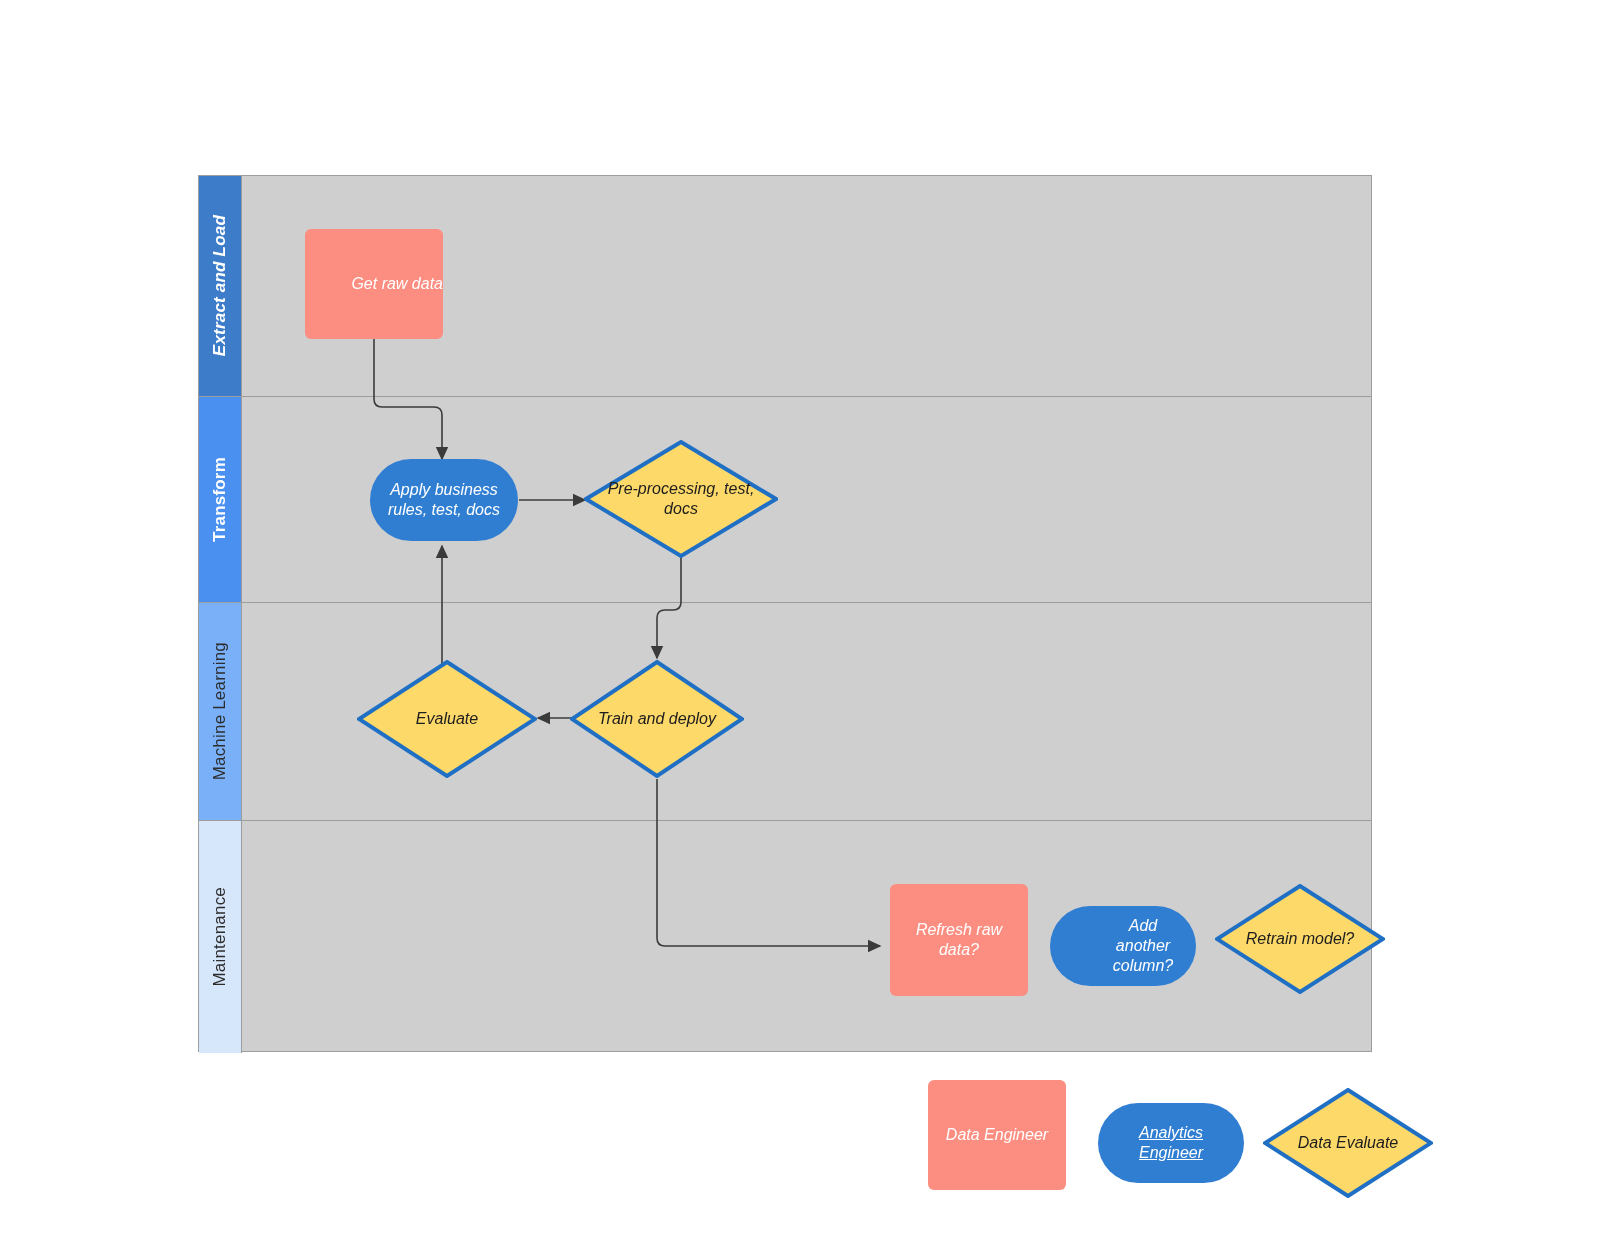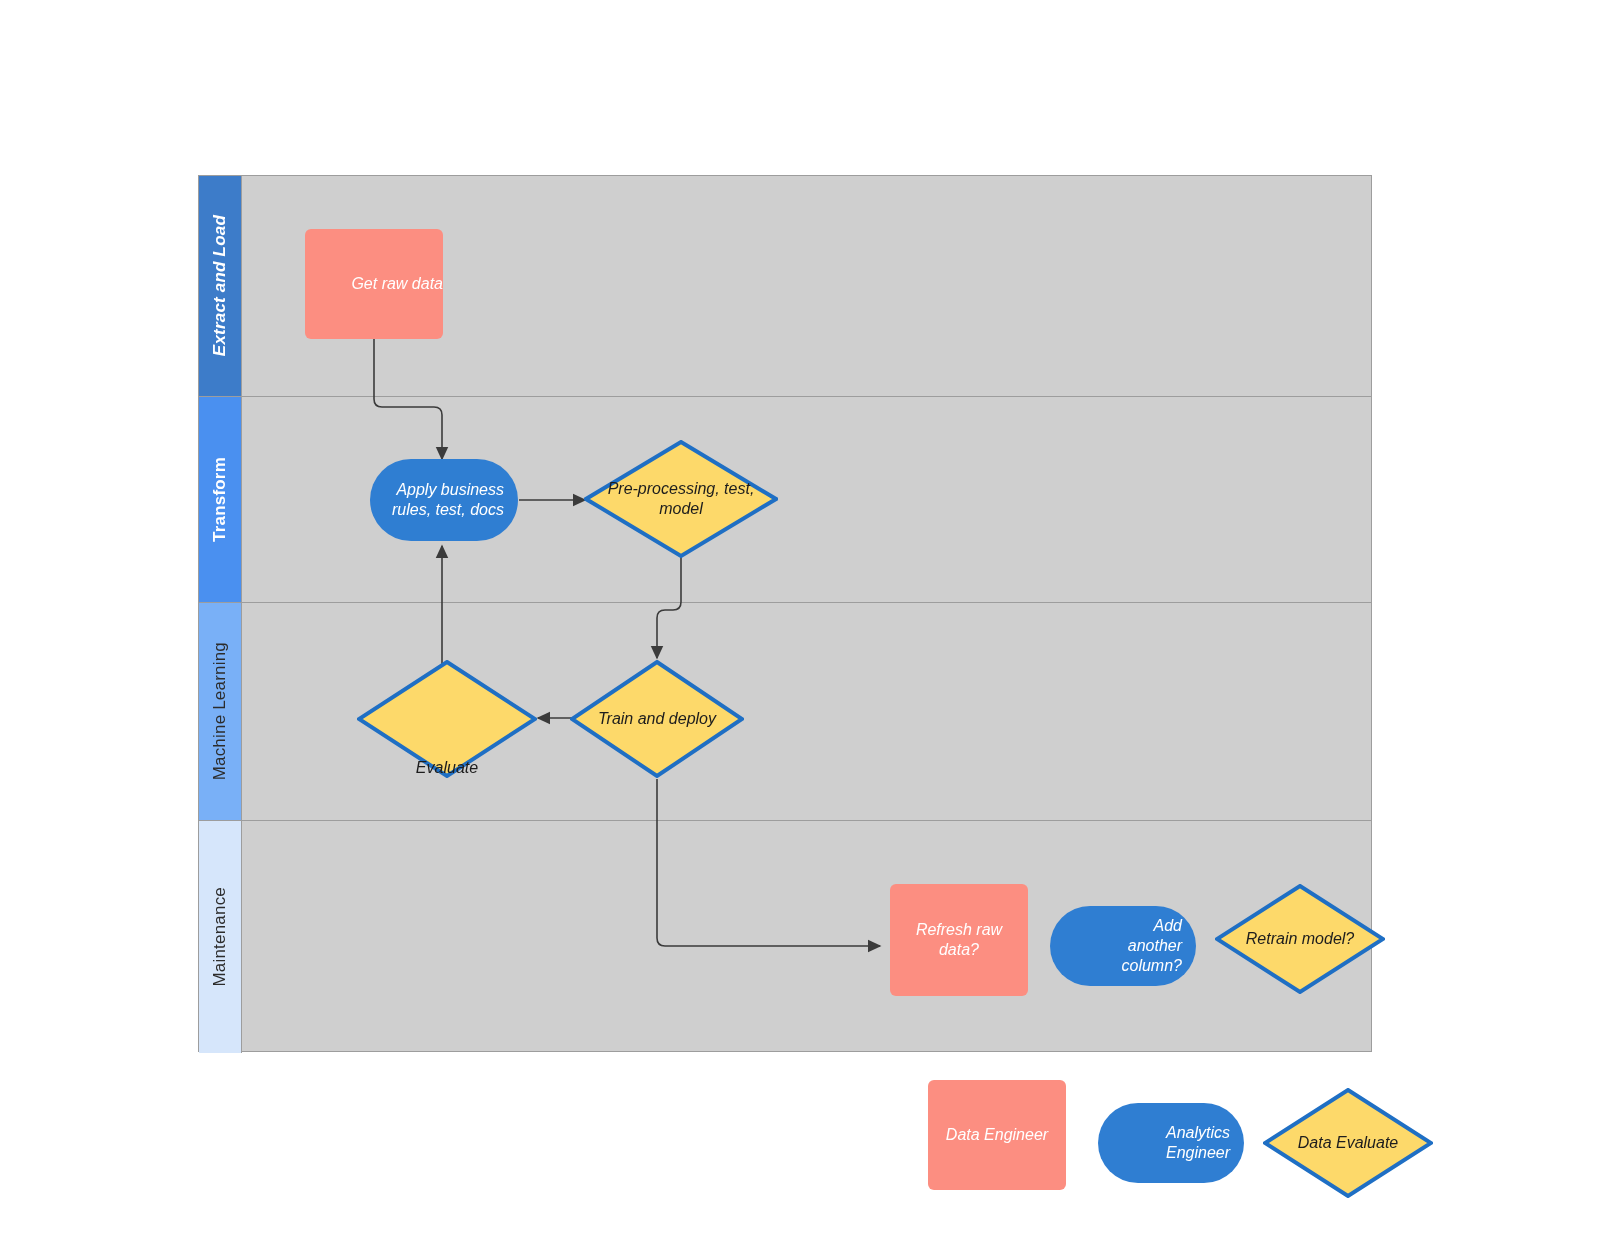--- a/index.html
+++ b/index.html
@@ -30,21 +30,21 @@
   .lh-ml span{color:#2c2c2c;font-weight:normal;}
   .lh-maint{background:#d6e6fb;}
   .lh-maint span{color:#2c2c2c;font-weight:normal;}
 
   
   .node{position:absolute;display:flex;align-items:center;justify-content:center;
         text-align:center;font-style:italic;font-size:16px;line-height:1.25;
         box-sizing:border-box;}
 
   .n-rect{background:#fc8e81;color:#ffffff;border-radius:6px;}
-  .n-pill{background:#2f7ed2;color:#ffffff;border-radius:999px;text-align:right;}
+  .n-pill{background:#2f7ed2;color:#ffffff;border-radius:999px;}
 
   .n-diamond{background:transparent;}
   .n-diamond .dia-shape{position:absolute;left:0;top:0;width:100%;height:100%;}
   .n-diamond .dia-label{position:relative;z-index:2;color:#1d1d1d;font-style:italic;
                         font-size:16px;line-height:1.25;width:78%;text-align:center;}
 
   svg.edges{position:absolute;left:0;top:0;width:1600px;height:1236px;
             pointer-events:none;overflow:visible;}
 
   
@@ -111,24 +111,24 @@
   </div>
 
   <div class="node n-pill" style="left:370px;top:459px;width:148px;height:82px;">
     <span style="padding:0 14px;">Apply business rules, test, docs</span>
   </div>
 
   <div class="node n-diamond" style="left:584px;top:440px;width:194px;height:118px;">
     <svg class="dia-shape" viewBox="0 0 194 118" preserveAspectRatio="none">
       <polygon points="97,2 192,59 97,116 2,59" fill="#fdd96a" stroke="#1f6fc4" stroke-width="4"></polygon>
     </svg>
-    <span class="dia-label">Pre-processing, test, model</span>
+    <span class="dia-label">Pre-processing, test, docs</span>
   </div>
 
-  <div class="node n-diamond" style="left:357px;top:660px;width:180px;height:118px;align-items:flex-end;">
+  <div class="node n-diamond" style="left:357px;top:660px;width:180px;height:118px;">
     <svg class="dia-shape" viewBox="0 0 180 118" preserveAspectRatio="none">
       <polygon points="90,2 178,59 90,116 2,59" fill="#fdd96a" stroke="#1f6fc4" stroke-width="4"></polygon>
     </svg>
     <span class="dia-label">Evaluate</span>
   </div>
 
   <div class="node n-diamond" style="left:570px;top:660px;width:174px;height:118px;justify-content:center;">
     <svg class="dia-shape" viewBox="0 0 174 118" preserveAspectRatio="none">
       <polygon points="87,2 172,59 87,116 2,59" fill="#fdd96a" stroke="#1f6fc4" stroke-width="4"></polygon>
     </svg>
@@ -150,21 +150,21 @@
     <span class="dia-label">Retrain model?</span>
   </div>
 
   <div class="legend">
 
     <div class="node n-rect" style="left:0px;top:-5px;width:138px;height:110px;">
       <span>Data Engineer</span>
     </div>
 
     <div class="node n-pill" style="left:170px;top:18px;width:146px;height:80px;">
-      <span style="padding:0 14px;">Analytics Engineer</span>
+      <span style="padding:0 14px;text-decoration:underline;">Analytics Engineer</span>
     </div>
 
     <div class="node n-diamond" style="left:335px;top:3px;width:170px;height:110px;">
       <svg class="dia-shape" viewBox="0 0 170 110" preserveAspectRatio="none">
         <polygon points="85,2 168,55 85,108 2,55" fill="#fdd96a" stroke="#1f6fc4" stroke-width="4"></polygon>
       </svg>
       <span class="dia-label">Data Evaluate</span>
     </div>
   </div>
 

